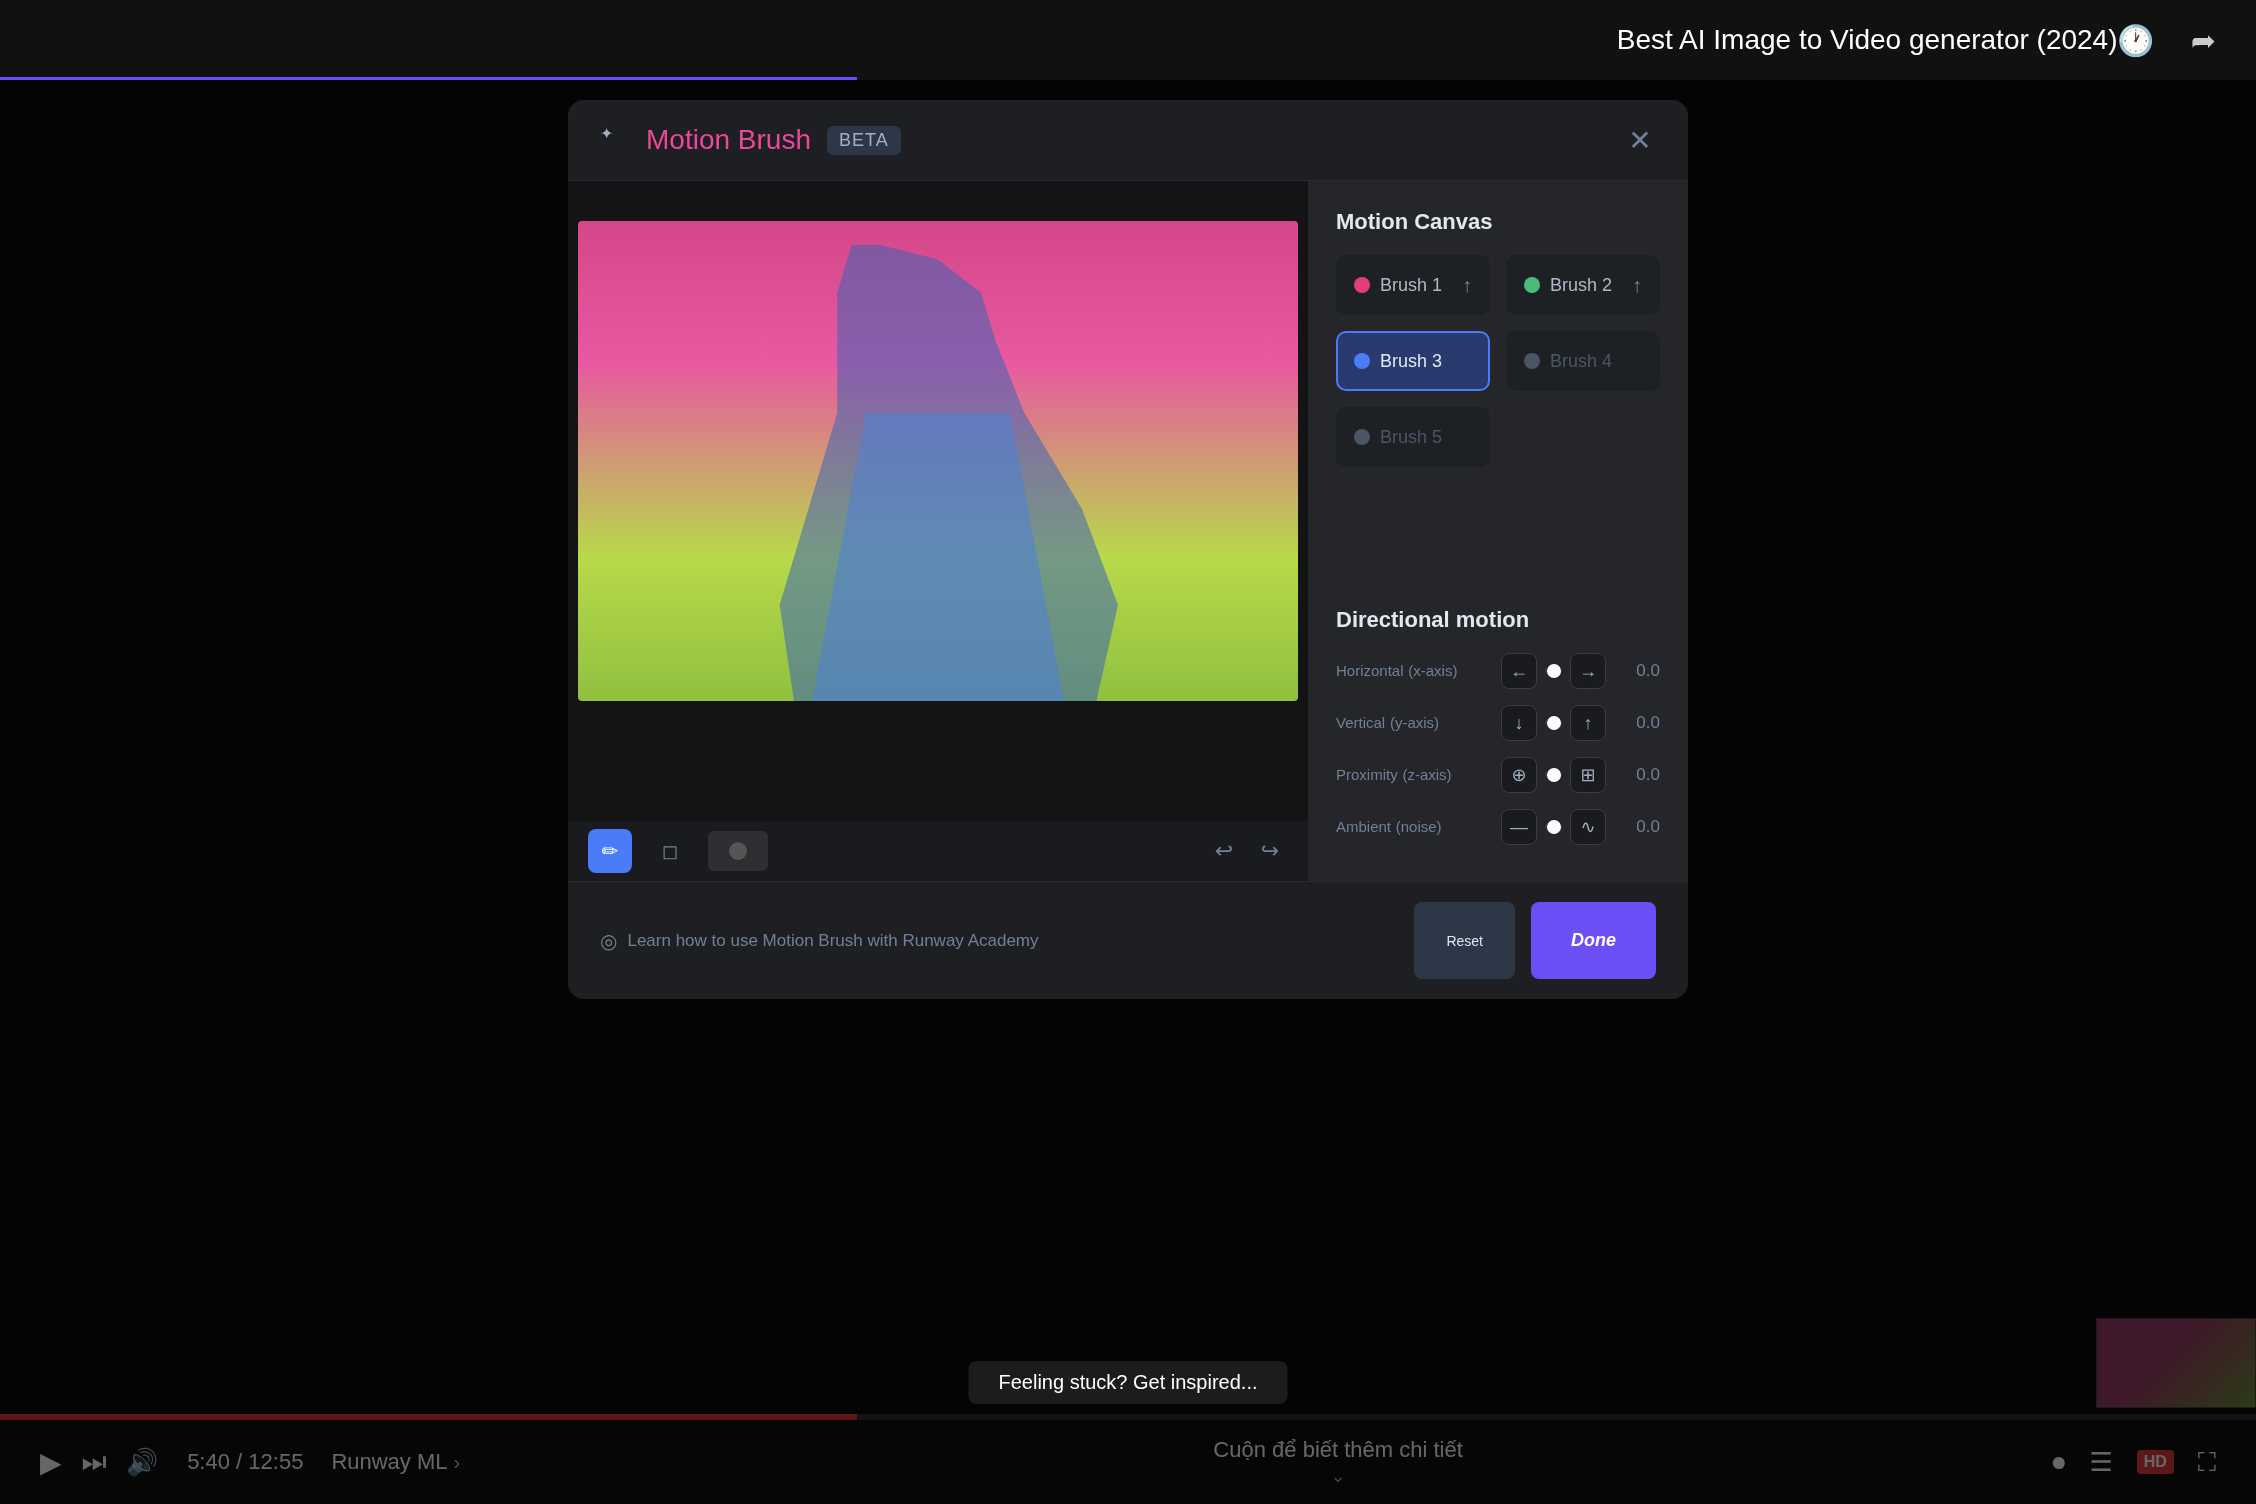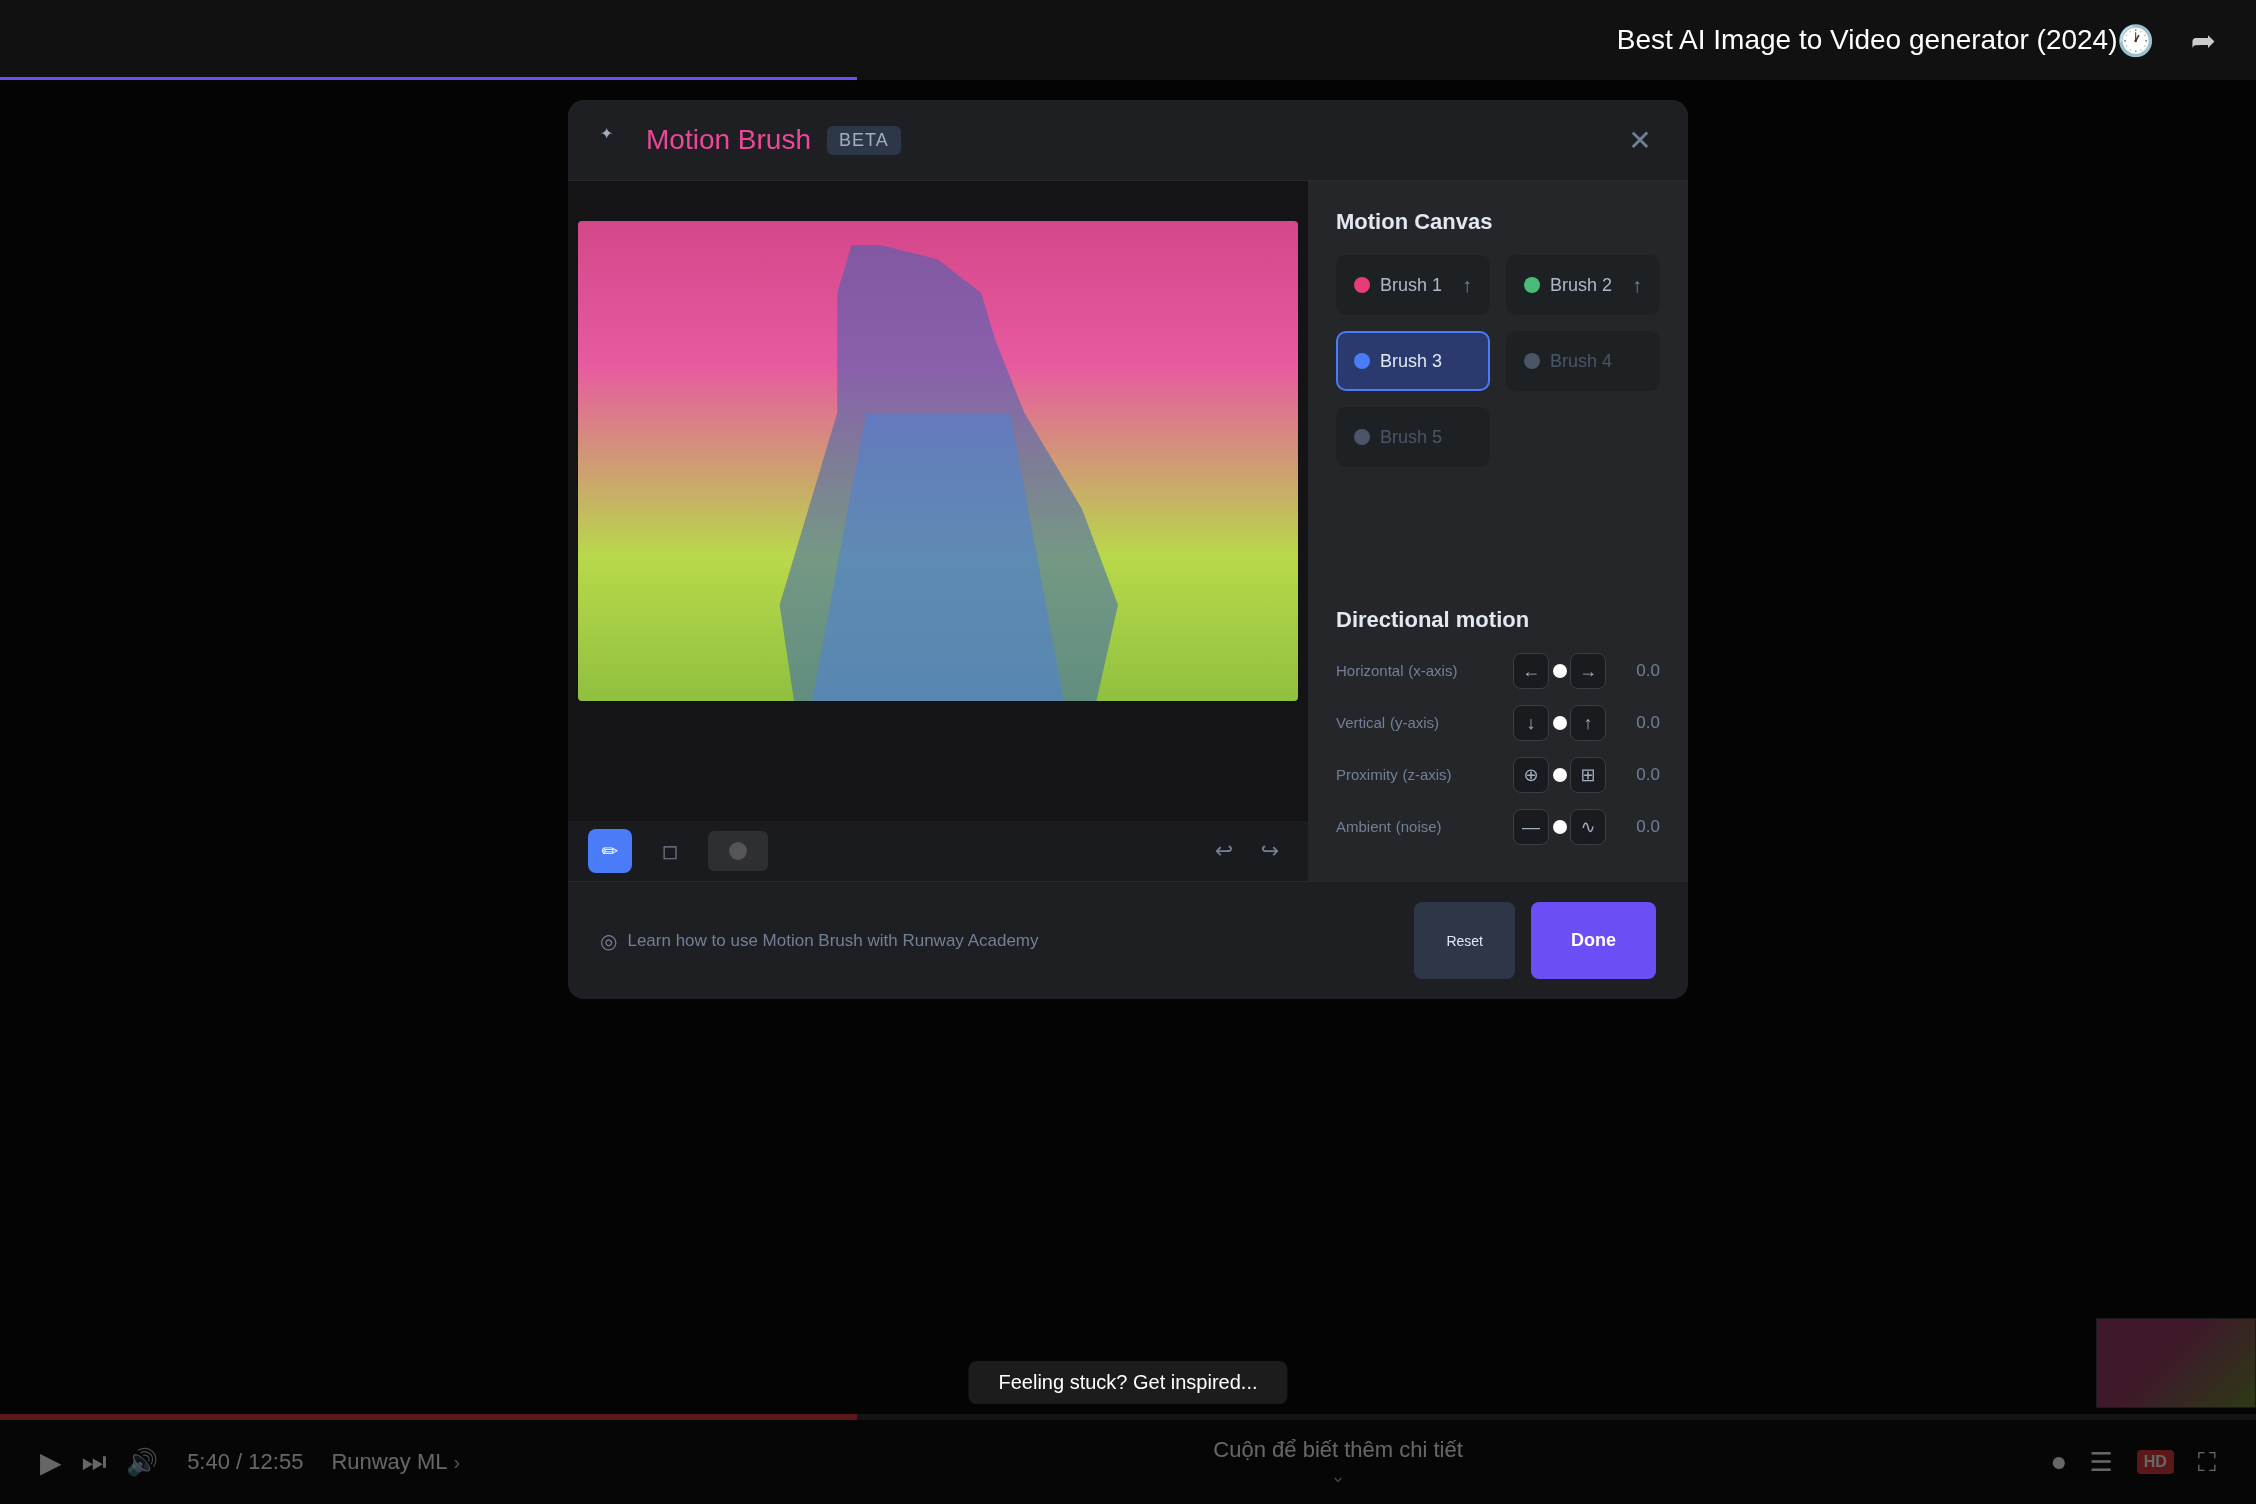--- a/index.html
+++ b/index.html
@@ -285,21 +285,20 @@
     .panel-spacer { flex: 1; }
 
     
     .directional-section {
       margin-top: 10px;
     }
     .direction-row {
       display: flex;
       align-items: center;
       margin-bottom: 16px;
-      gap: 12px;
     }
     .direction-label {
       color: #e2e8f0;
       font-size: 17px;
       width: 165px;
       flex-shrink: 0;
     }
     .direction-label span {
       color: #718096;
       font-size: 15px;
@@ -383,20 +382,21 @@
     }
     .btn-done {
       padding: 28px 40px;
       background: #6c4ef7;
       color: #fff;
       border: none;
       border-radius: 8px;
       font-size: 18px;
       font-weight: 600;
       cursor: pointer;
+      font-style: italic;
     }
 
     
     .video-bottom {
       position: absolute;
       bottom: 0; left: 0; right: 0;
       height: 90px;
       background: #111;
       display: flex;
       flex-direction: column;

